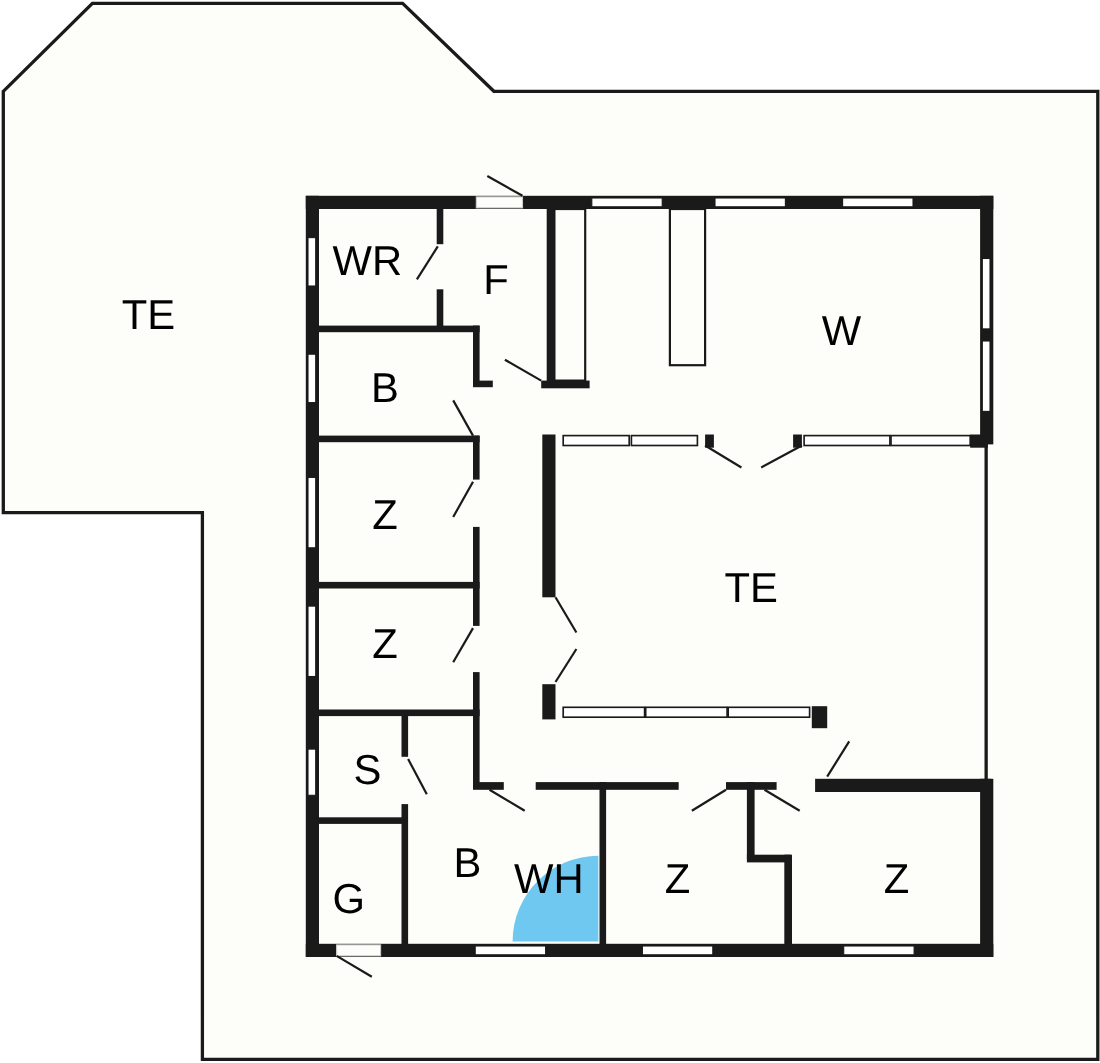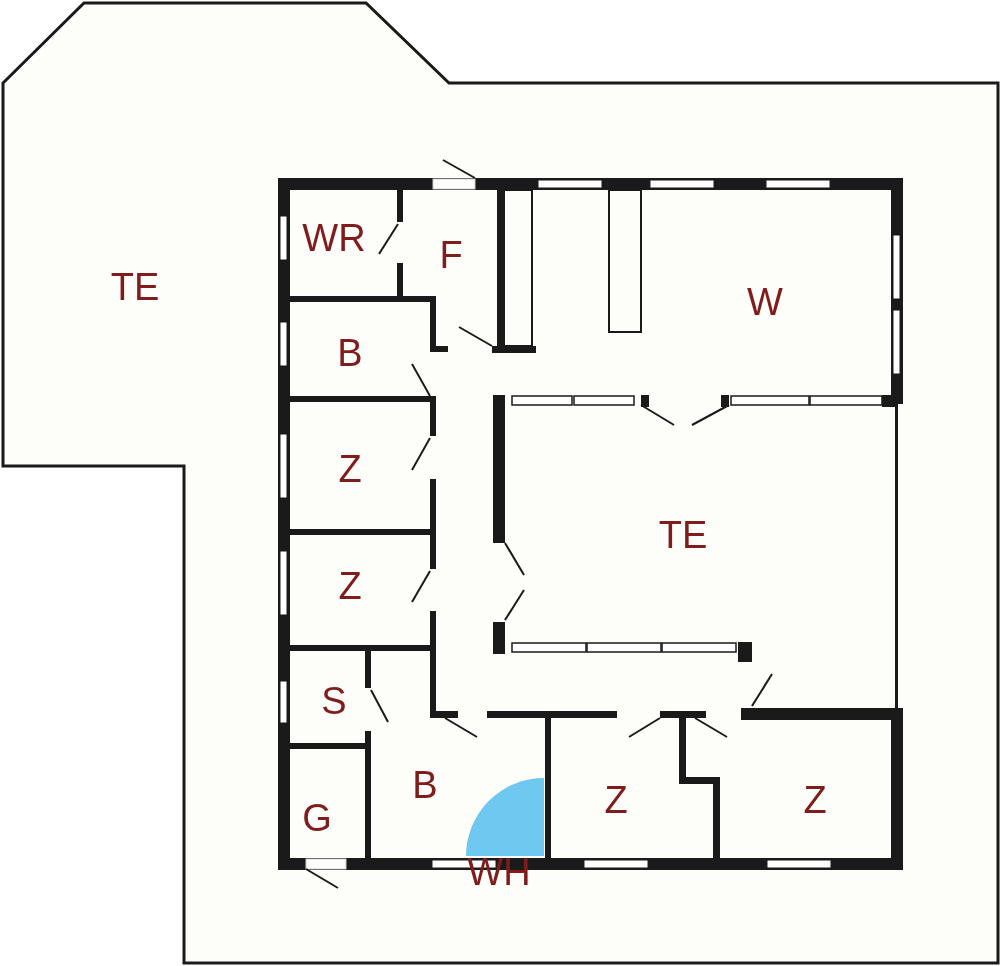--- a/index.html
+++ b/index.html
@@ -2,21 +2,21 @@
 <html><head>
 <meta charset="utf-8">
 <style>
   html, body { margin: 0; padding: 0; background: #ffffff; }
   body { width: 1000px; height: 966px; overflow: hidden; }
   #plan { position: absolute; left: 0; top: 0; width: 1000px; height: 966px; }
   .label {
     position: absolute;
     font-family: "Liberation Sans", sans-serif;
     font-size: 38px;
-    color: #7f1d1d;
+    color: #000000;
     transform: translate(-50%, -50%);
     white-space: nowrap;
     line-height: 1;
   }
 </style>
 </head>
 <body>
 
 <svg id="plan" viewBox="0 0 1000 966" xmlns="http://www.w3.org/2000/svg">
 
@@ -133,15 +133,15 @@
 <div class="label" style="left:334px;top:238px;">WR</div>
 <div class="label" style="left:451px;top:255px;">F</div>
 <div class="label" style="left:765px;top:302px;">W</div>
 <div class="label" style="left:350px;top:353px;">B</div>
 <div class="label" style="left:350px;top:469px;">Z</div>
 <div class="label" style="left:350px;top:586px;">Z</div>
 <div class="label" style="left:683px;top:535px;">TE</div>
 <div class="label" style="left:334px;top:701px;">S</div>
 <div class="label" style="left:425px;top:785px;">B</div>
 <div class="label" style="left:317px;top:818px;">G</div>
-<div class="label" style="left:499px;top:872px;">WH</div>
+<div class="label" style="left:499px;top:800px;">WH</div>
 <div class="label" style="left:616px;top:800px;">Z</div>
 <div class="label" style="left:815px;top:800px;">Z</div>
 
 </body></html>

